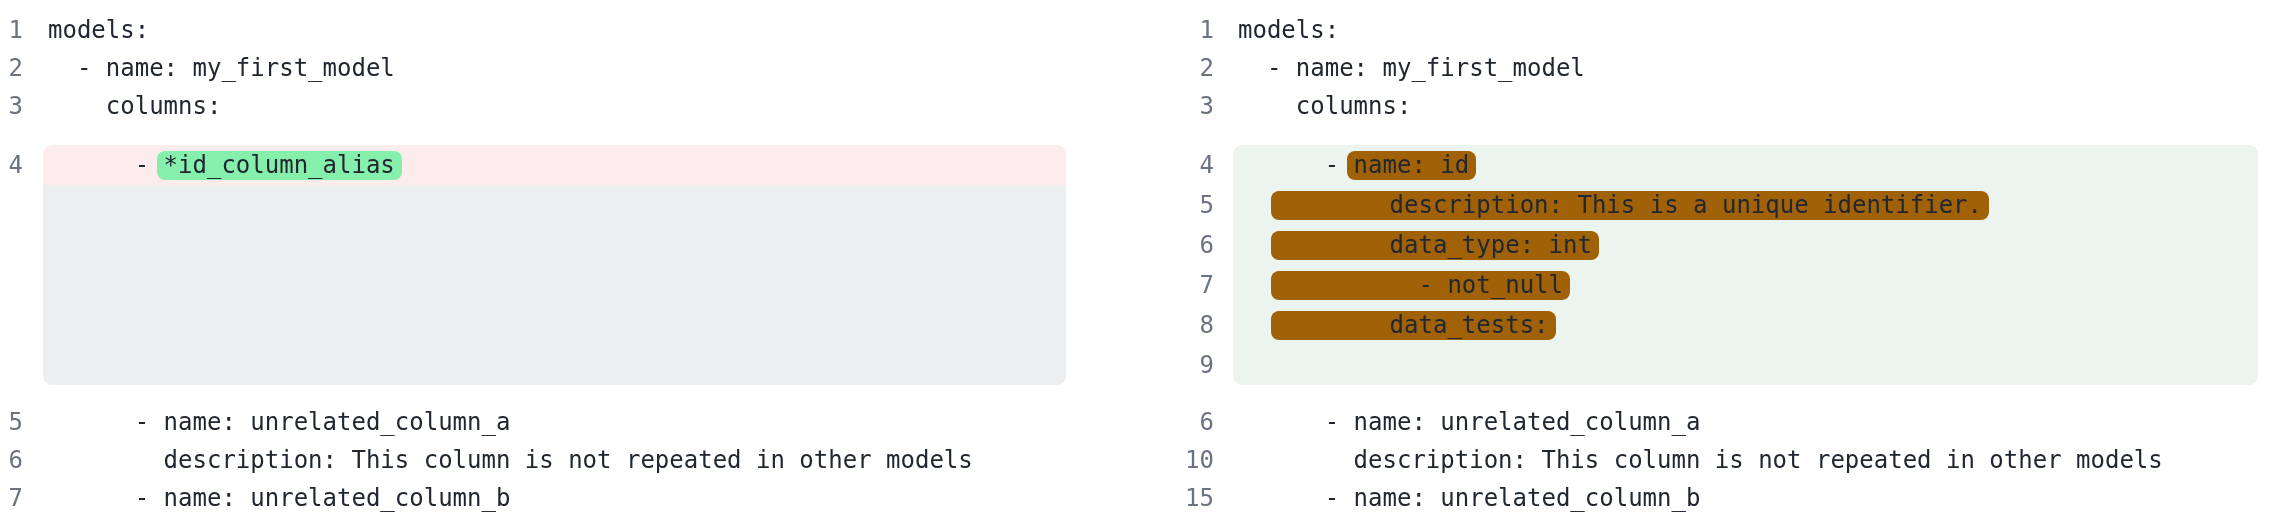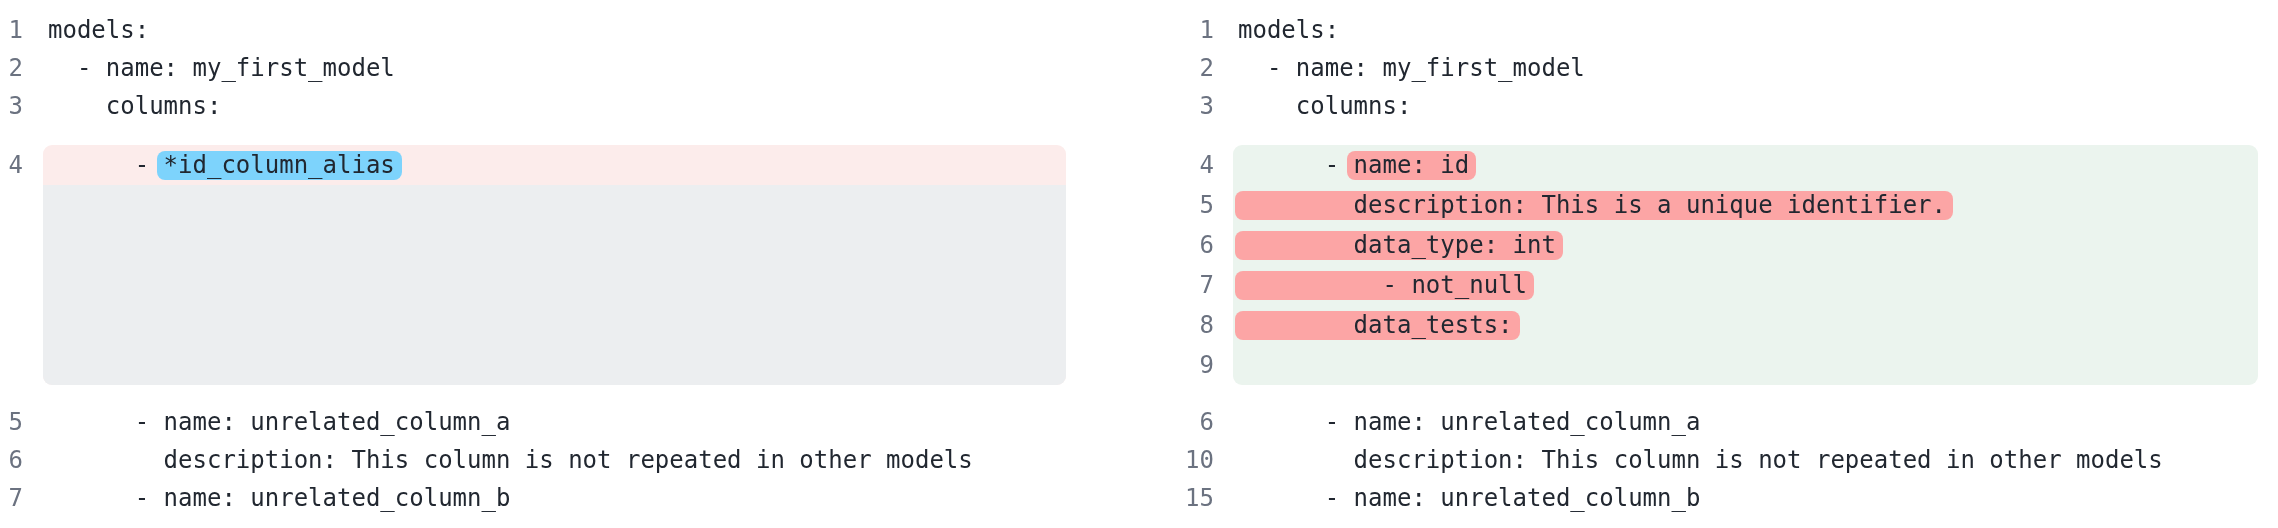--- a/index.html
+++ b/index.html
@@ -28,25 +28,25 @@
 
   .hl-box { border-radius:9px; overflow:hidden; flex:none; }
   .panel-left  .hl-box { margin-left:20px; width:1023px; }
   .panel-right .hl-box { margin-left:19px; width:1025px; }
   .hl-box.removed { background:#fceceb; }
   .hl-box.added   { background:#ebf4ee; }
 
   .hl-row { height:40px; display:flex; align-items:center; white-space:pre; padding-left:5px; }
   .hl-row.fullpill { padding-left:2px; }
 
-  .pill { display:inline-block; line-height:25px; padding:2px 7px; border-radius:8px; }
+  .pill { display:inline-block; line-height:25px; padding:2px 7px; border-radius:8px;margin-left:36px; }
   .pill.tok { margin:0 -7px; }
   .pill.full { padding:2px 7px 2px 3px; }
-  .removed .pill { background:#7dd3fc; }
-  .added   .pill { background:#fca5a5; }
+  .removed .pill { background:#86efac; }
+  .added   .pill { background:#a16207; }
 
   .filler { width:100%; background:#eceef0; }
 </style>
 </head>
 <body>
 
 <div class="panel panel-left" id="panel-left">
     <div class="row">
       <div class="num">1</div>
       <div class="code">models:</div>

